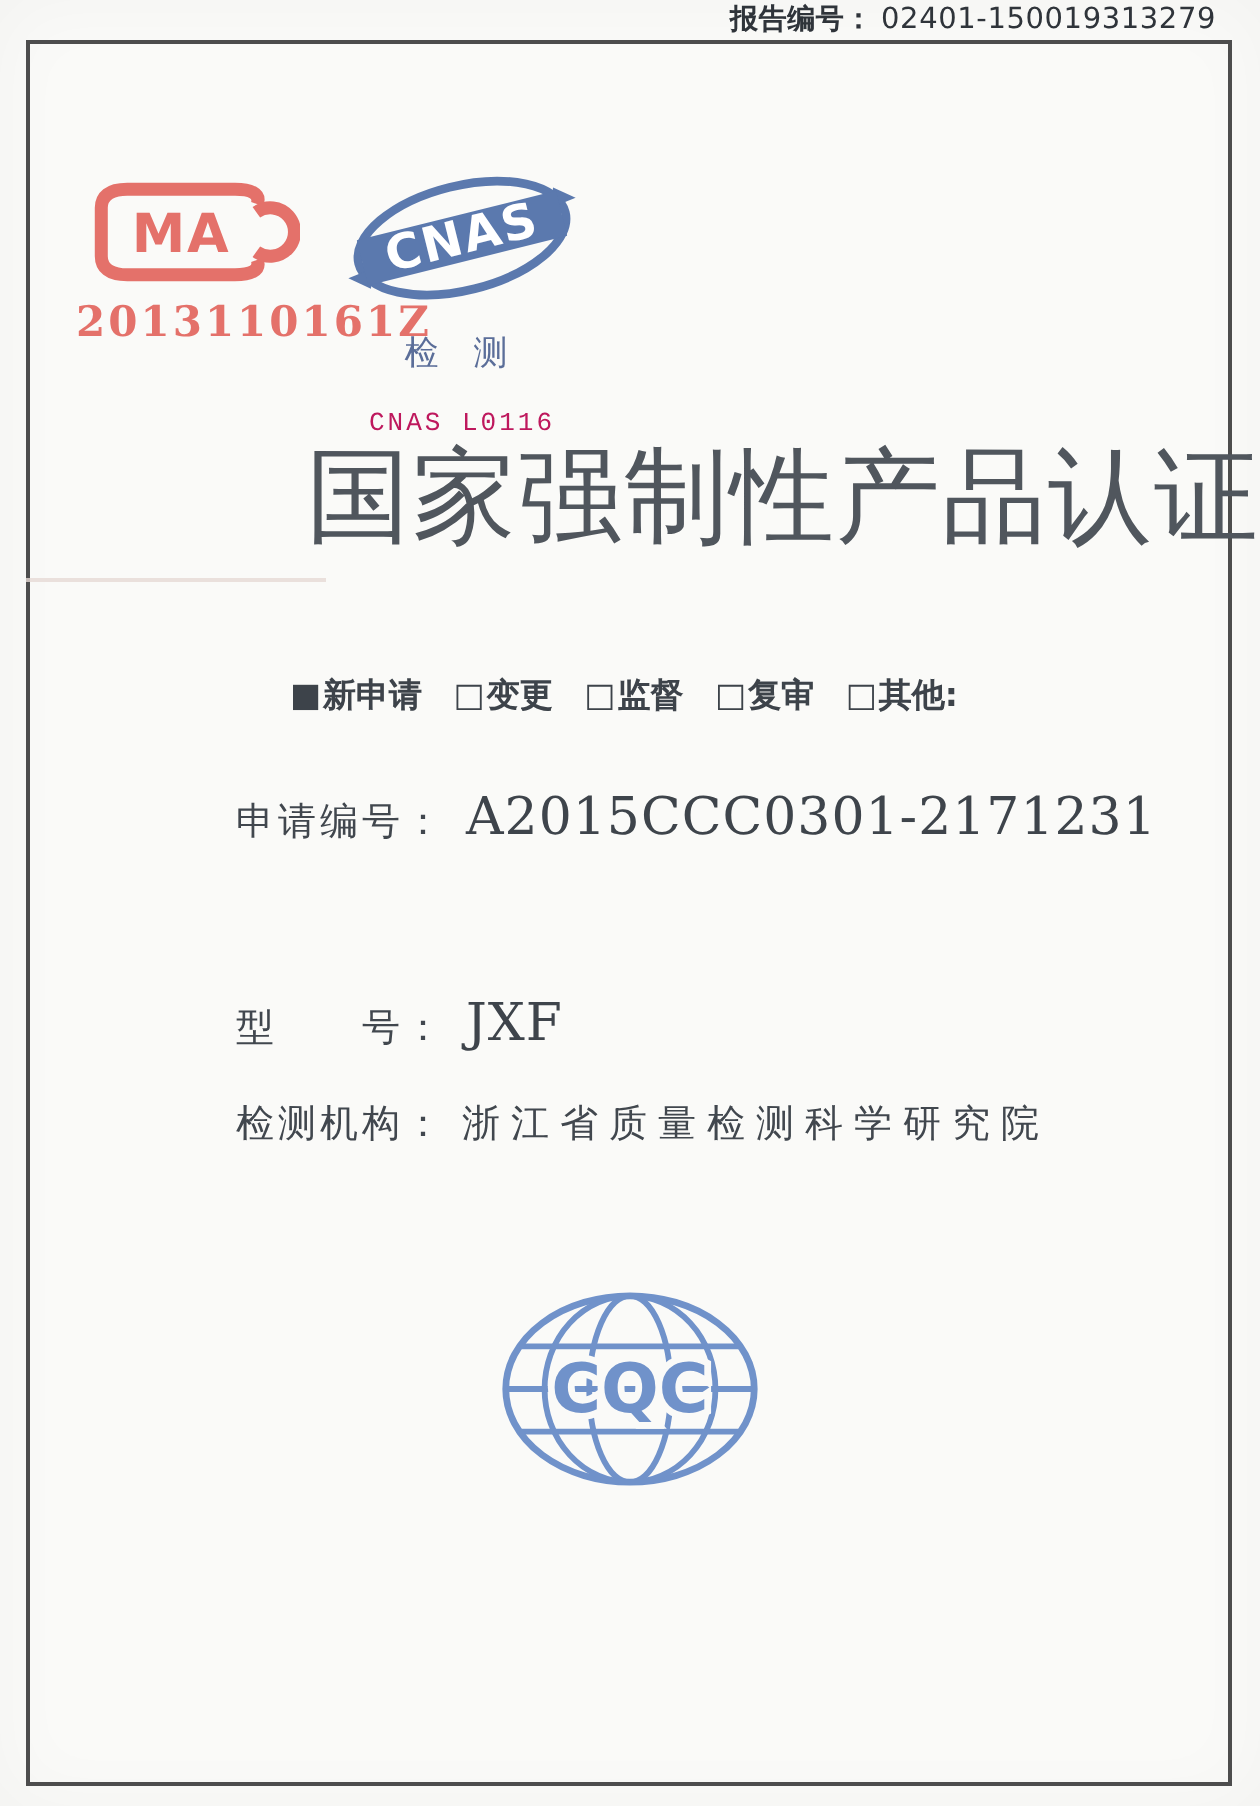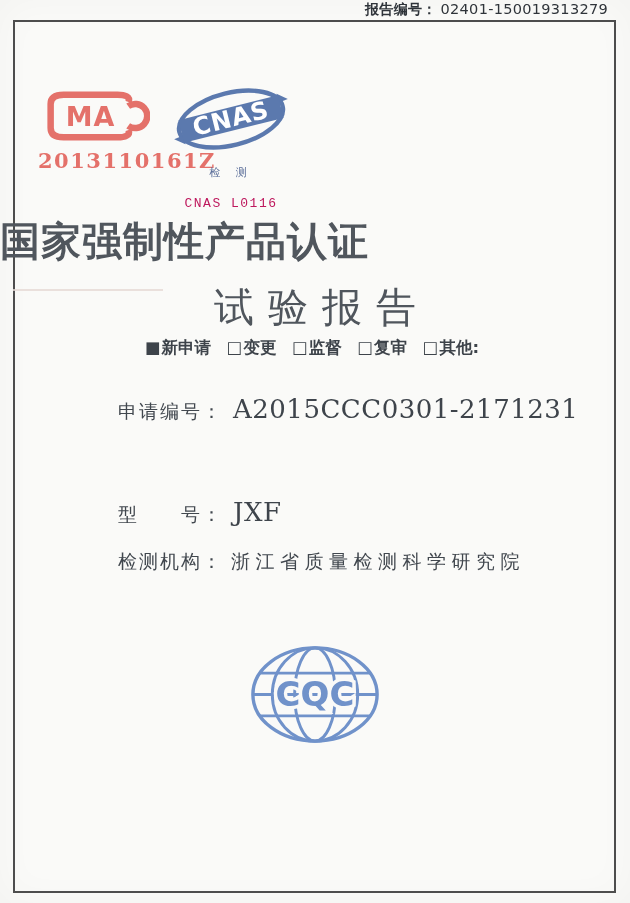--- a/index.html
+++ b/index.html
@@ -31,30 +31,30 @@
   
   .cma{position:absolute;left:38px;top:90px;width:120px;text-align:center;}
   .cma .cert{
     font-size:21px;font-weight:700;color:#e4716a;letter-spacing:1.5px;
     margin-top:2px;white-space:nowrap;
   }
   
   .cnas{position:absolute;left:168px;top:80px;width:126px;text-align:center;}
   .cnas .jc{
     font-family:"DejaVu Sans","Liberation Sans",sans-serif;
-    font-size:11px;color:#5b6e99;letter-spacing:6px;margin-top:1px;
+    font-size:17px;color:#5b6e99;letter-spacing:6px;margin-top:1px;
   }
   .cnas .acc{
     font-family:Liberation Mono, monospace;
     font-size:13px;color:#be185d;letter-spacing:1.5px;margin-top:16px;font-weight:500;
   }
   
   .title1{
-    position:absolute;left:0;right:0;top:214px;text-align:left;
-    font-size:40px;letter-spacing:1px;color:#50565d;white-space:nowrap;font-weight:bold;
+    position:absolute;left:0;right:0;top:214px;text-align:right;
+    font-size:52px;letter-spacing:1px;color:#50565d;white-space:nowrap;
   }
   .title2{
     position:absolute;left:14px;right:0;top:280px;text-align:center;
     font-size:40px;letter-spacing:14px;color:#50565d;white-space:nowrap;
   }
   
   .artifact{
     position:absolute;left:13px;top:289px;width:150px;height:2px;
     background:#e6d9d5;opacity:.8;
   }
@@ -111,21 +111,20 @@
         <polygon points="10,54 0,46 14,44" fill="#5b79ae"></polygon>
         <rect x="9" y="28" width="106" height="24" fill="#5b79ae"></rect>
         <text x="62" y="48" text-anchor="middle" font-size="25" font-weight="bold" fill="#ffffff" letter-spacing="1">CNAS</text>
       </g>
     </svg>
     <div class="jc">检 测</div>
     <div class="acc">CNAS L0116</div>
   </div>
 
   <div class="title1">国家强制性产品认证</div>
-  <div class="title2">试验报告</div>
 
   <div class="artifact"></div>
 
   <div class="opts">
     <span class="opt"><span class="box">■</span><span>新申请</span></span>
     <span class="opt"><span class="box">□</span><span>变更</span></span>
     <span class="opt"><span class="box">□</span><span>监督</span></span>
     <span class="opt"><span class="box">□</span><span>复审</span></span>
     <span class="opt"><span class="box">□</span><span>其他:</span></span>
   </div>

